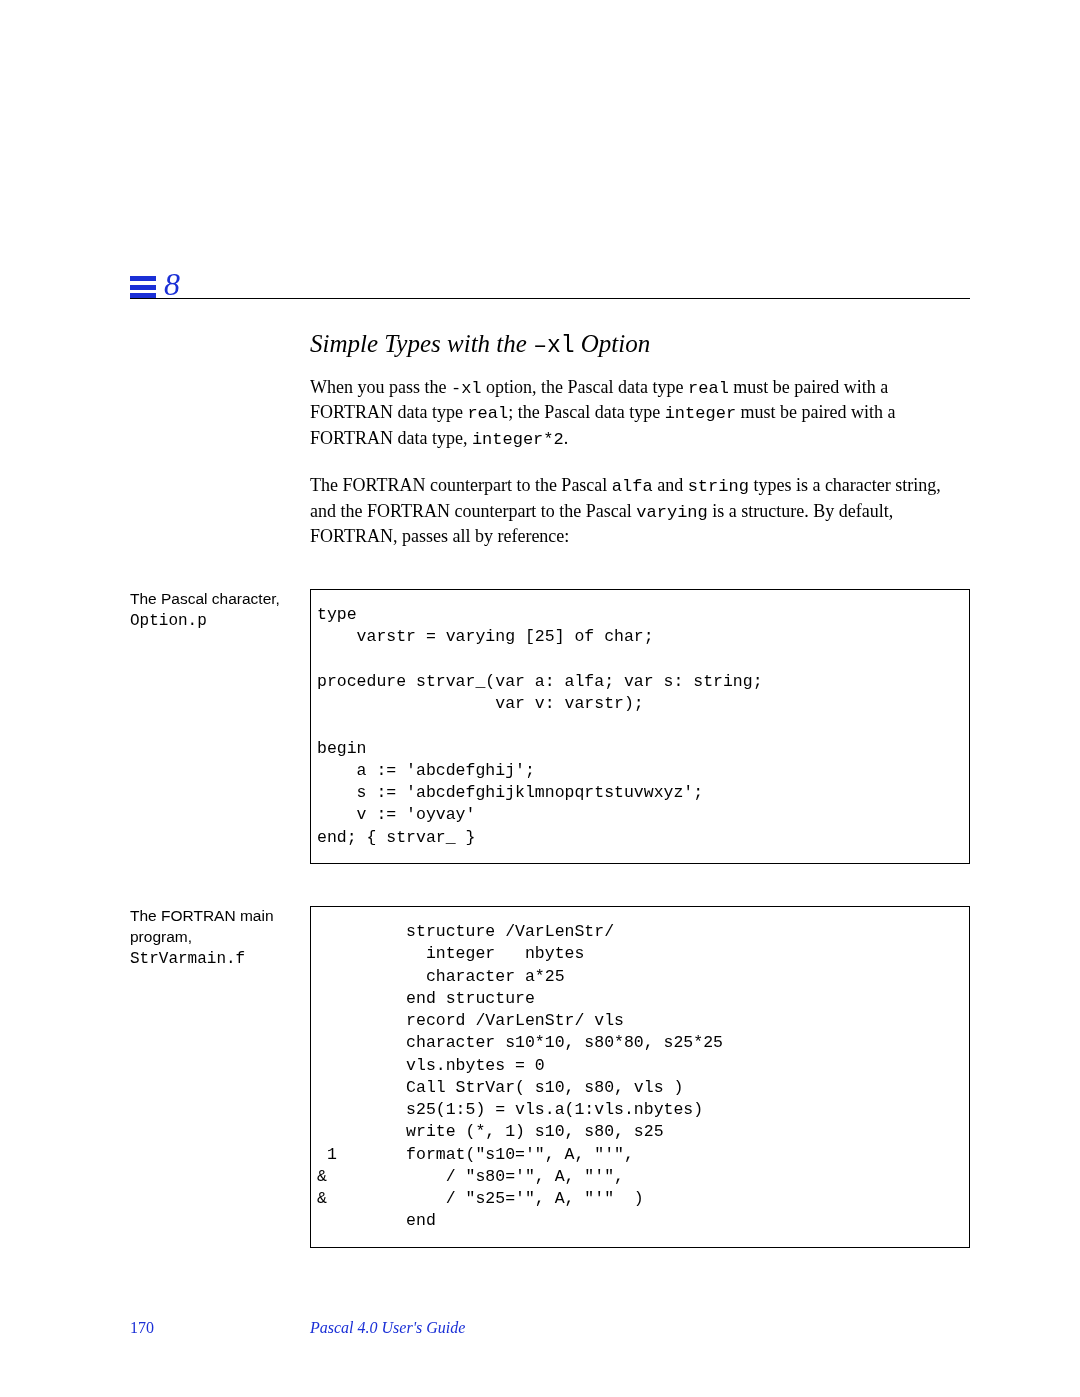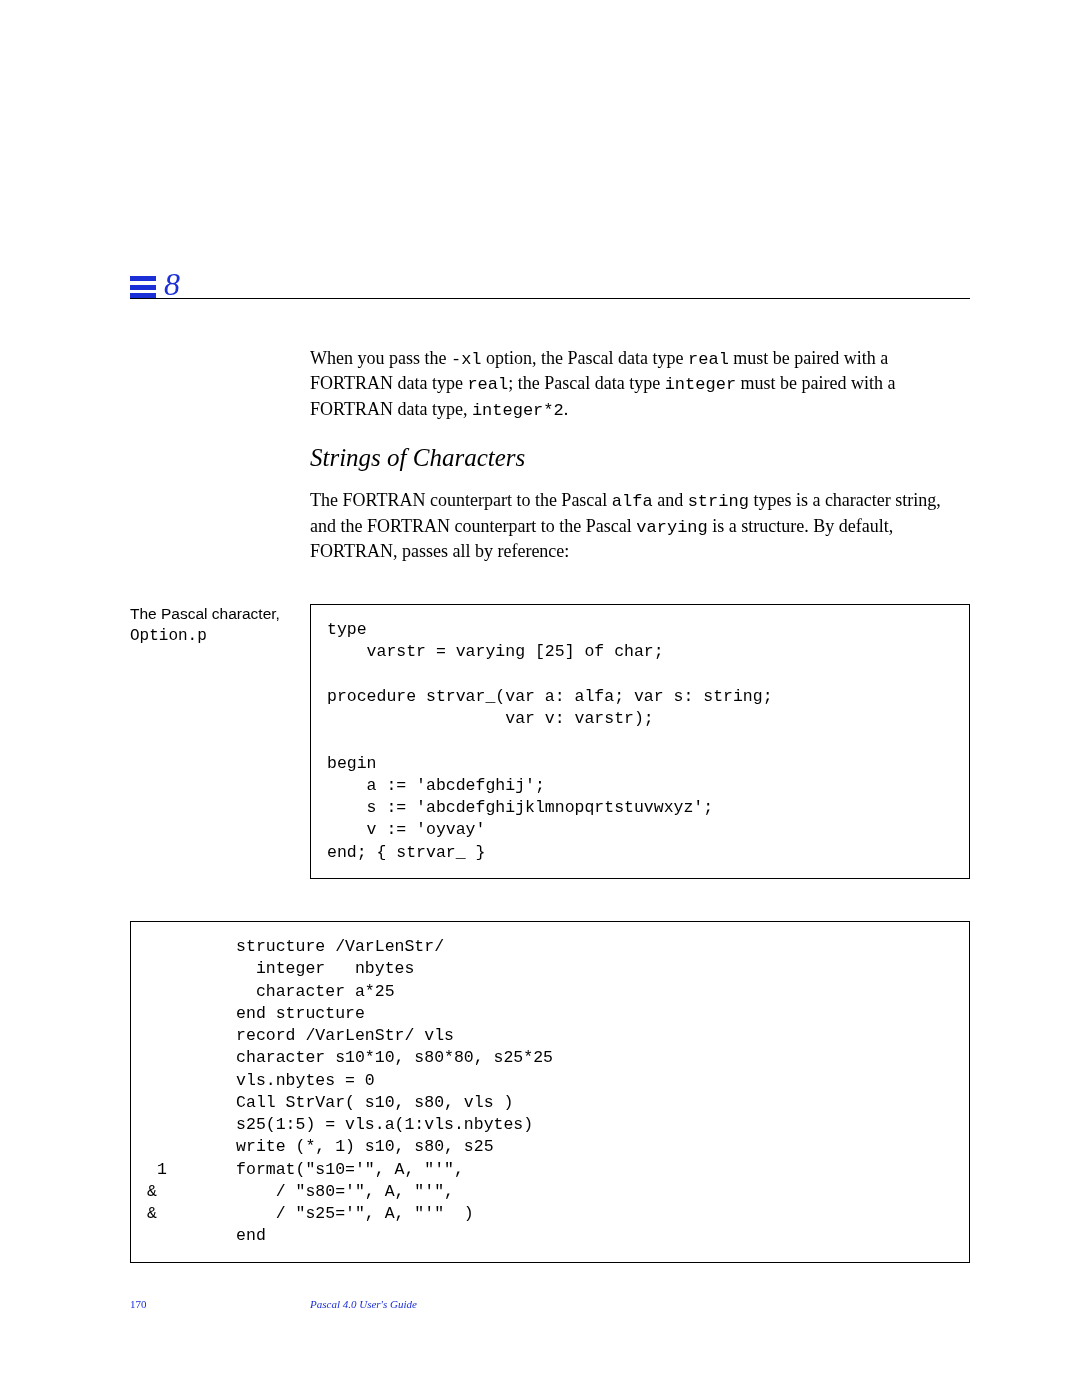--- a/index.html
+++ b/index.html
@@ -100,36 +100,36 @@
     font-size: 18px;
     line-height: 1.38;
     margin: 16px 0 22px 0;
   }
   .mono-inline {
     font-family: "Courier New", Courier, monospace;
     font-size: 17px;
   }
   .code-box {
     border: 1px solid #000;
-    padding: 14px 16px;
+    padding: 14px 6px;
     font-family: "Courier New", Courier, monospace;
     font-size: 16.5px;
     line-height: 1.35;
     white-space: pre;
     margin-bottom: 42px;
   }
   .footer {
     position: absolute;
-    bottom: 87px;
+    bottom: 60px;
     left: 130px;
     right: 110px;
     display: flex;
     align-items: baseline;
     color: #1a2fd6;
-    font-size: 11px;
+    font-size: 16px;
   }
   .footer .pg {
     width: 180px;
     flex: 0 0 180px;
   }
   .footer .title {
     font-style: italic;
     text-align: right;
   }
 </style>
@@ -147,23 +147,25 @@
     <span class="chapter-number">8</span>
   </div>
 
   <hr class="header-rule">
 
   <div class="content">
 
     <div class="two-col">
       <div class="left-col"></div>
       <div class="right-col">
+        <h2 class="section">
+          <span>Simple Types with the </span><span class="mono">–xl</span><span> Option</span>
+        </h2>
         <p class="body"><span>When you pass the </span><span class="mono-inline">-xl</span><span> option, the Pascal data type </span><span class="mono-inline">real</span><span> must be paired with a FORTRAN data type </span><span class="mono-inline">real</span><span>; the Pascal data type </span><span class="mono-inline">integer</span><span> must be paired with a FORTRAN data type, </span><span class="mono-inline">integer*2</span><span>.</span></p>
 
-        <h2 class="section">Strings of Characters</h2>
         <p class="body" style="margin-bottom:40px"><span>The FORTRAN counterpart to the Pascal </span><span class="mono-inline">alfa</span><span> and </span><span class="mono-inline">string</span><span> types is a character string, and the FORTRAN counterpart to the Pascal </span><span class="mono-inline">varying</span><span> is a structure.  By default, FORTRAN, passes all by reference:</span></p>
       </div>
     </div>
 
     <div class="two-col">
       <div class="left-col">
         <span>The Pascal character,</span><br>
         <span class="mono">Option.p</span>
       </div>
       <div class="right-col">
@@ -175,20 +177,24 @@
 
 begin
     a := 'abcdefghij';
     s := 'abcdefghijklmnopqrtstuvwxyz';
     v := 'oyvay'
 end; { strvar_ }</div>
       </div>
     </div>
 
     <div class="two-col">
+      <div class="left-col">
+        <span>The FORTRAN main program,</span><br>
+        <span class="mono">StrVarmain.f</span>
+      </div>
       <div class="right-col">
         <div class="code-box" style="margin-bottom:16px">         structure /VarLenStr/
            integer   nbytes
            character a*25
          end structure
          record /VarLenStr/ vls
          character s10*10, s80*80, s25*25
          vls.nbytes = 0
          Call StrVar( s10, s80, vls )
          s25(1:5) = vls.a(1:vls.nbytes)

